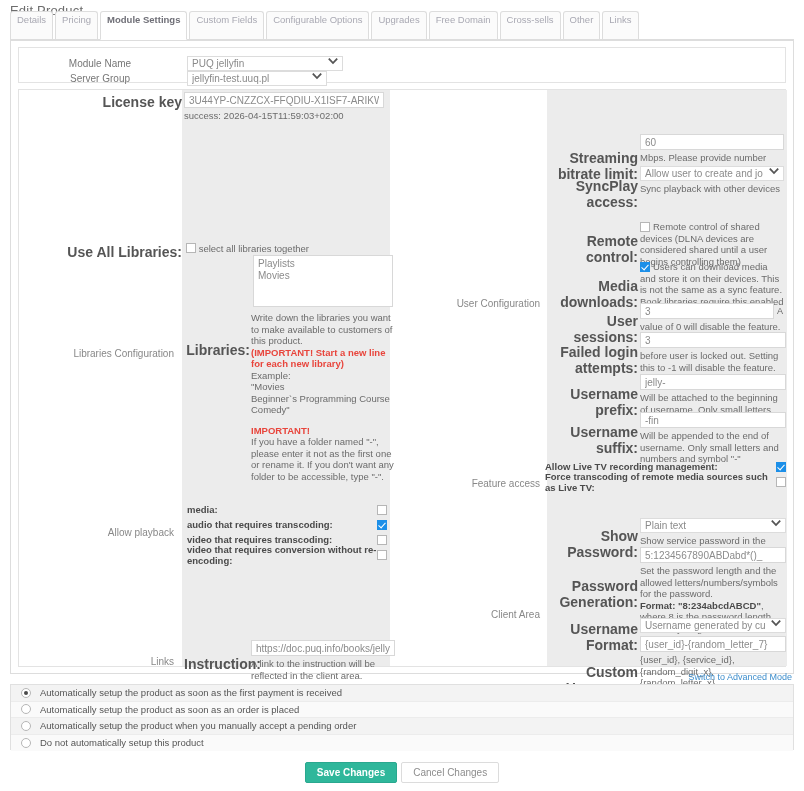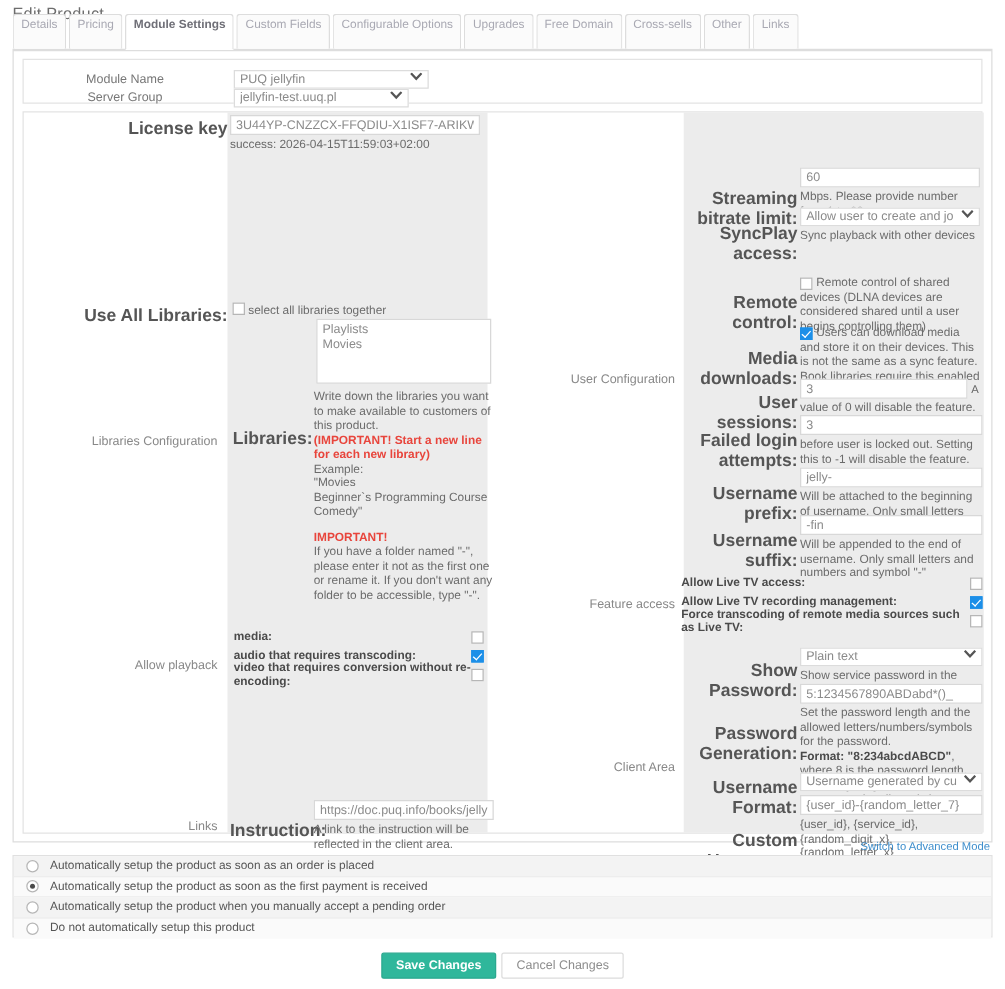--- a/index.html
+++ b/index.html
@@ -292,20 +292,24 @@
         <div class="abs" style="left:168px;top:412px;width:200px;">
           <div style="display:flex;align-items:center;height:15px;">
             <span style="font-size:9.5px;color:#4a4a4a;font-weight:bold;flex:1;">media:</span>
             <input type="checkbox" class="cb" style="">
           </div>
           <div style="display:flex;align-items:center;height:15px;">
             <span style="font-size:9.5px;color:#4a4a4a;font-weight:bold;flex:1;">audio that requires transcoding:</span>
             <input type="checkbox" class="cb" checked="" style="">
           </div>
           <div style="display:flex;align-items:center;height:15px;">
+            <span style="font-size:9.5px;color:#4a4a4a;font-weight:bold;flex:1;">video that requires transcoding:</span>
+            <input type="checkbox" class="cb" style="">
+          </div>
+          <div style="display:flex;align-items:center;height:15px;">
             <span style="font-size:9.5px;color:#4a4a4a;font-weight:bold;flex:1;">video that requires conversion without re-encoding:</span>
             <input type="checkbox" class="cb" style="">
           </div>
         </div>
 
         <div class="seclabel" style="top:566px;">Links</div>
         <div class="abs" style="left:165px;top:566px;width:64px;">
           <div class="fieldlabel">Instruction:</div>
         </div>
         <div class="abs" style="left:232px;top:550px;width:144px;">
@@ -391,24 +395,20 @@
           <div class="fieldlabel">Username suffix:</div>
         </div>
         <div class="abs" style="left:250px;top:322px;width:146px;">
           <input class="txtin" value="-fin" style="">
           <div class="help" style="margin-top:2px;">Will be appended to the end of username. Only small letters and numbers and symbol "-"</div>
         </div>
 
         <div class="seclabel" style="top:388px;width:150px;left:0;">Feature access</div>
         <div class="abs" style="left:155px;top:369px;width:241px;">
           <div style="display:flex;align-items:center;height:15px;">
-            <span style="font-size:9.5px;color:#4a4a4a;font-weight:bold;flex:1;">Allow Live TV access:</span>
-            <input type="checkbox" class="cb" style="">
-          </div>
-          <div style="display:flex;align-items:center;height:15px;">
             <span style="font-size:9.5px;color:#4a4a4a;font-weight:bold;flex:1;">Allow Live TV recording management:</span>
             <input type="checkbox" class="cb" checked="" style="">
           </div>
           <div style="display:flex;align-items:center;height:15px;">
             <span style="font-size:9.5px;color:#4a4a4a;font-weight:bold;flex:1;">Force transcoding of remote media sources such as Live TV:</span>
             <input type="checkbox" class="cb" style="">
           </div>
         </div>
 
         <div class="seclabel" style="top:519px;width:150px;left:0;">Client Area</div>
@@ -467,26 +467,26 @@
         </div>
 
       </div>
     </div>
   </div>
 
   <a class="advlink">Switch to Advanced Mode</a>
 
   <div class="setupbox">
     <div class="setuprow">
+      <input type="radio" name="setup" class="rb" checked="" style="">
+      <span>Automatically setup the product as soon as the first payment is received</span>
+    </div>
+    <div class="setuprow">
       <input type="radio" name="setup" class="rb" style="">
       <span>Automatically setup the product as soon as an order is placed</span>
-    </div>
-    <div class="setuprow">
-      <input type="radio" name="setup" class="rb" checked="" style="">
-      <span>Automatically setup the product as soon as the first payment is received</span>
     </div>
     <div class="setuprow">
       <input type="radio" name="setup" class="rb" style="">
       <span>Automatically setup the product when you manually accept a pending order</span>
     </div>
     <div class="setuprow">
       <input type="radio" name="setup" class="rb" style="">
       <span>Do not automatically setup this product</span>
     </div>
   </div>

